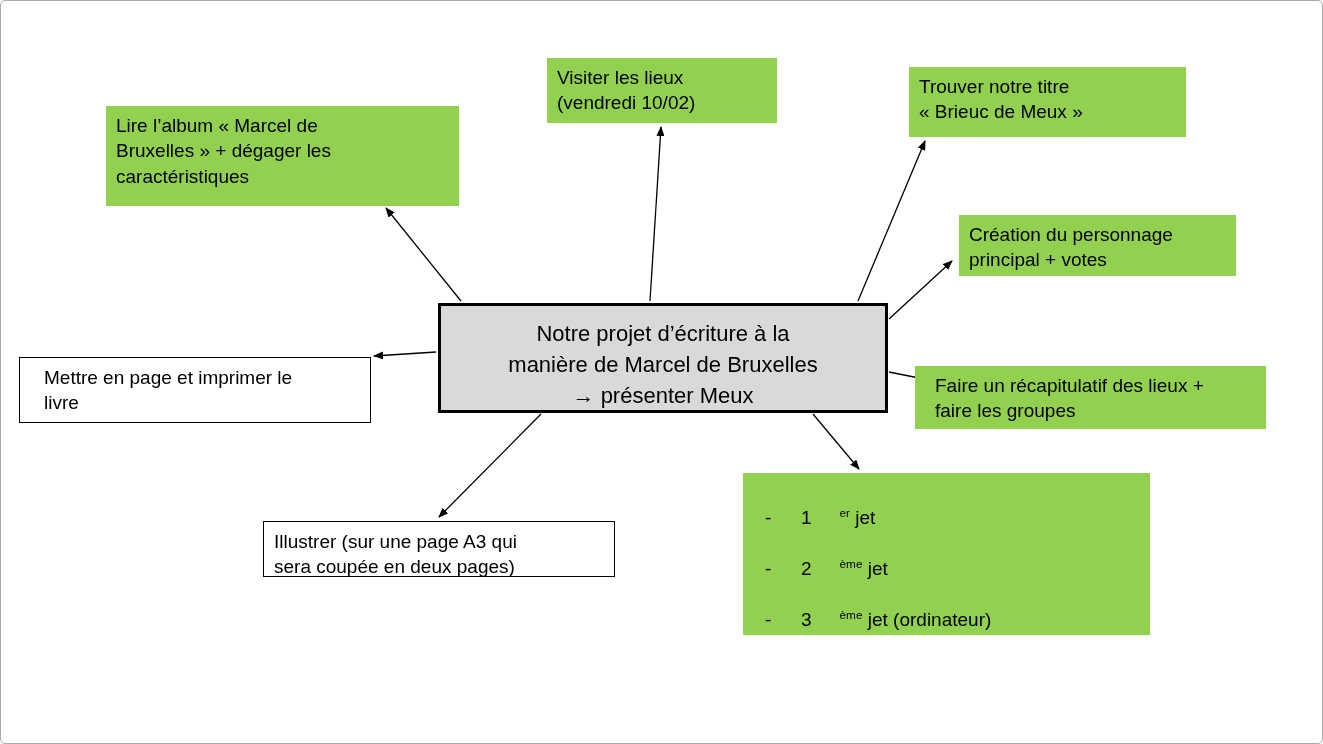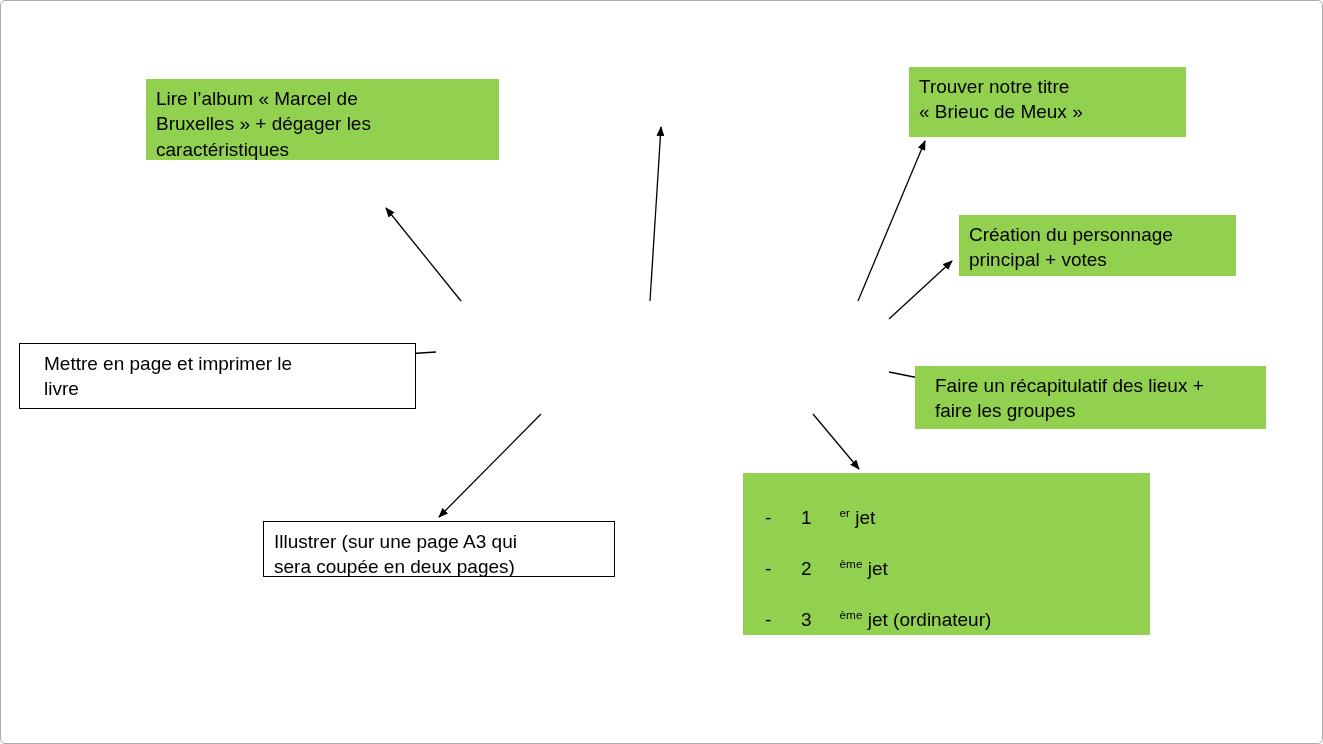--- a/index.html
+++ b/index.html
@@ -45,28 +45,28 @@
     border: 1px solid #000000;
   }
   .center-box {
     background: #d9d9d9;
     border: 3px solid #000000;
     font-size: 22px;
     line-height: 1.42;
     text-align: center;
     padding-top: 12px;
   }
-  #box-lire      { left: 105px; top: 78px;  width: 353px; height: 81px; margin-left: 40px; }
+  #box-lire      { left: 105px; top: 105px;  width: 353px; height: 100px; }
   #box-visiter   { left: 546px; top: 57px;  width: 230px; height: 65px;  }
   #box-trouver   { left: 908px; top: 66px;  width: 277px; height: 70px;  }
   #box-creation  { left: 958px; top: 214px; width: 277px; height: 61px;  }
   #box-recap     { left: 914px; top: 365px; width: 351px; height: 63px; padding-left: 20px;  }
   #box-ecrire    { left: 742px; top: 472px; width: 407px; height: 162px; }
   #box-illustrer { left: 262px; top: 520px; width: 352px; height: 56px;  }
-  #box-mettre    { left: 18px;  top: 342px; width: 397px; height: 66px; padding-left: 24px;  }
+  #box-mettre    { left: 18px;  top: 356px; width: 352px; height: 66px; padding-left: 24px;  }
   #box-center    { left: 437px; top: 302px; width: 450px; height: 110px; }
 
   .li {
     display: flex;
     white-space: normal;
     padding-left: 12px;
   }
   .li .dash {
     width: 36px;
     flex: 0 0 36px;
@@ -95,20 +95,22 @@
     <line x1="888" y1="371" x2="953" y2="384" marker-end="url(#arrowhead)"></line>
     <line x1="812" y1="413" x2="858" y2="468" marker-end="url(#arrowhead)"></line>
     <line x1="540" y1="413" x2="438" y2="516" marker-end="url(#arrowhead)"></line>
     <line x1="435" y1="351" x2="373" y2="355" marker-end="url(#arrowhead)"></line>
   </svg>
 
   <div class="box green" id="box-lire">Lire l’album « Marcel de
 Bruxelles » + dégager les
 caractéristiques</div>
 
+  <div class="box green" id="box-visiter">Visiter les lieux
+(vendredi 10/02)</div>
 
   <div class="box green" id="box-creation">Création du personnage
 principal + votes</div>
 
   <div class="box green" id="box-trouver">Trouver notre titre
 « Brieuc de Meux »</div>
 
   <div class="box green" id="box-recap">Faire un récapitulatif des lieux +
 faire les groupes</div>
 
@@ -126,14 +128,17 @@
       <span><span>3</span><sup>ème</sup><span> jet (ordinateur)</span></span>
     </div>
   </div>
 
   <div class="box white" id="box-illustrer">Illustrer (sur une page A3 qui
 sera coupée en deux pages)</div>
 
   <div class="box white" id="box-mettre">Mettre en page et imprimer le
 livre</div>
 
+  <div class="box center-box" id="box-center">Notre projet d’écriture à la
+manière de Marcel de Bruxelles
+→ présenter Meux</div>
 
 </div>
 
 </body></html>

